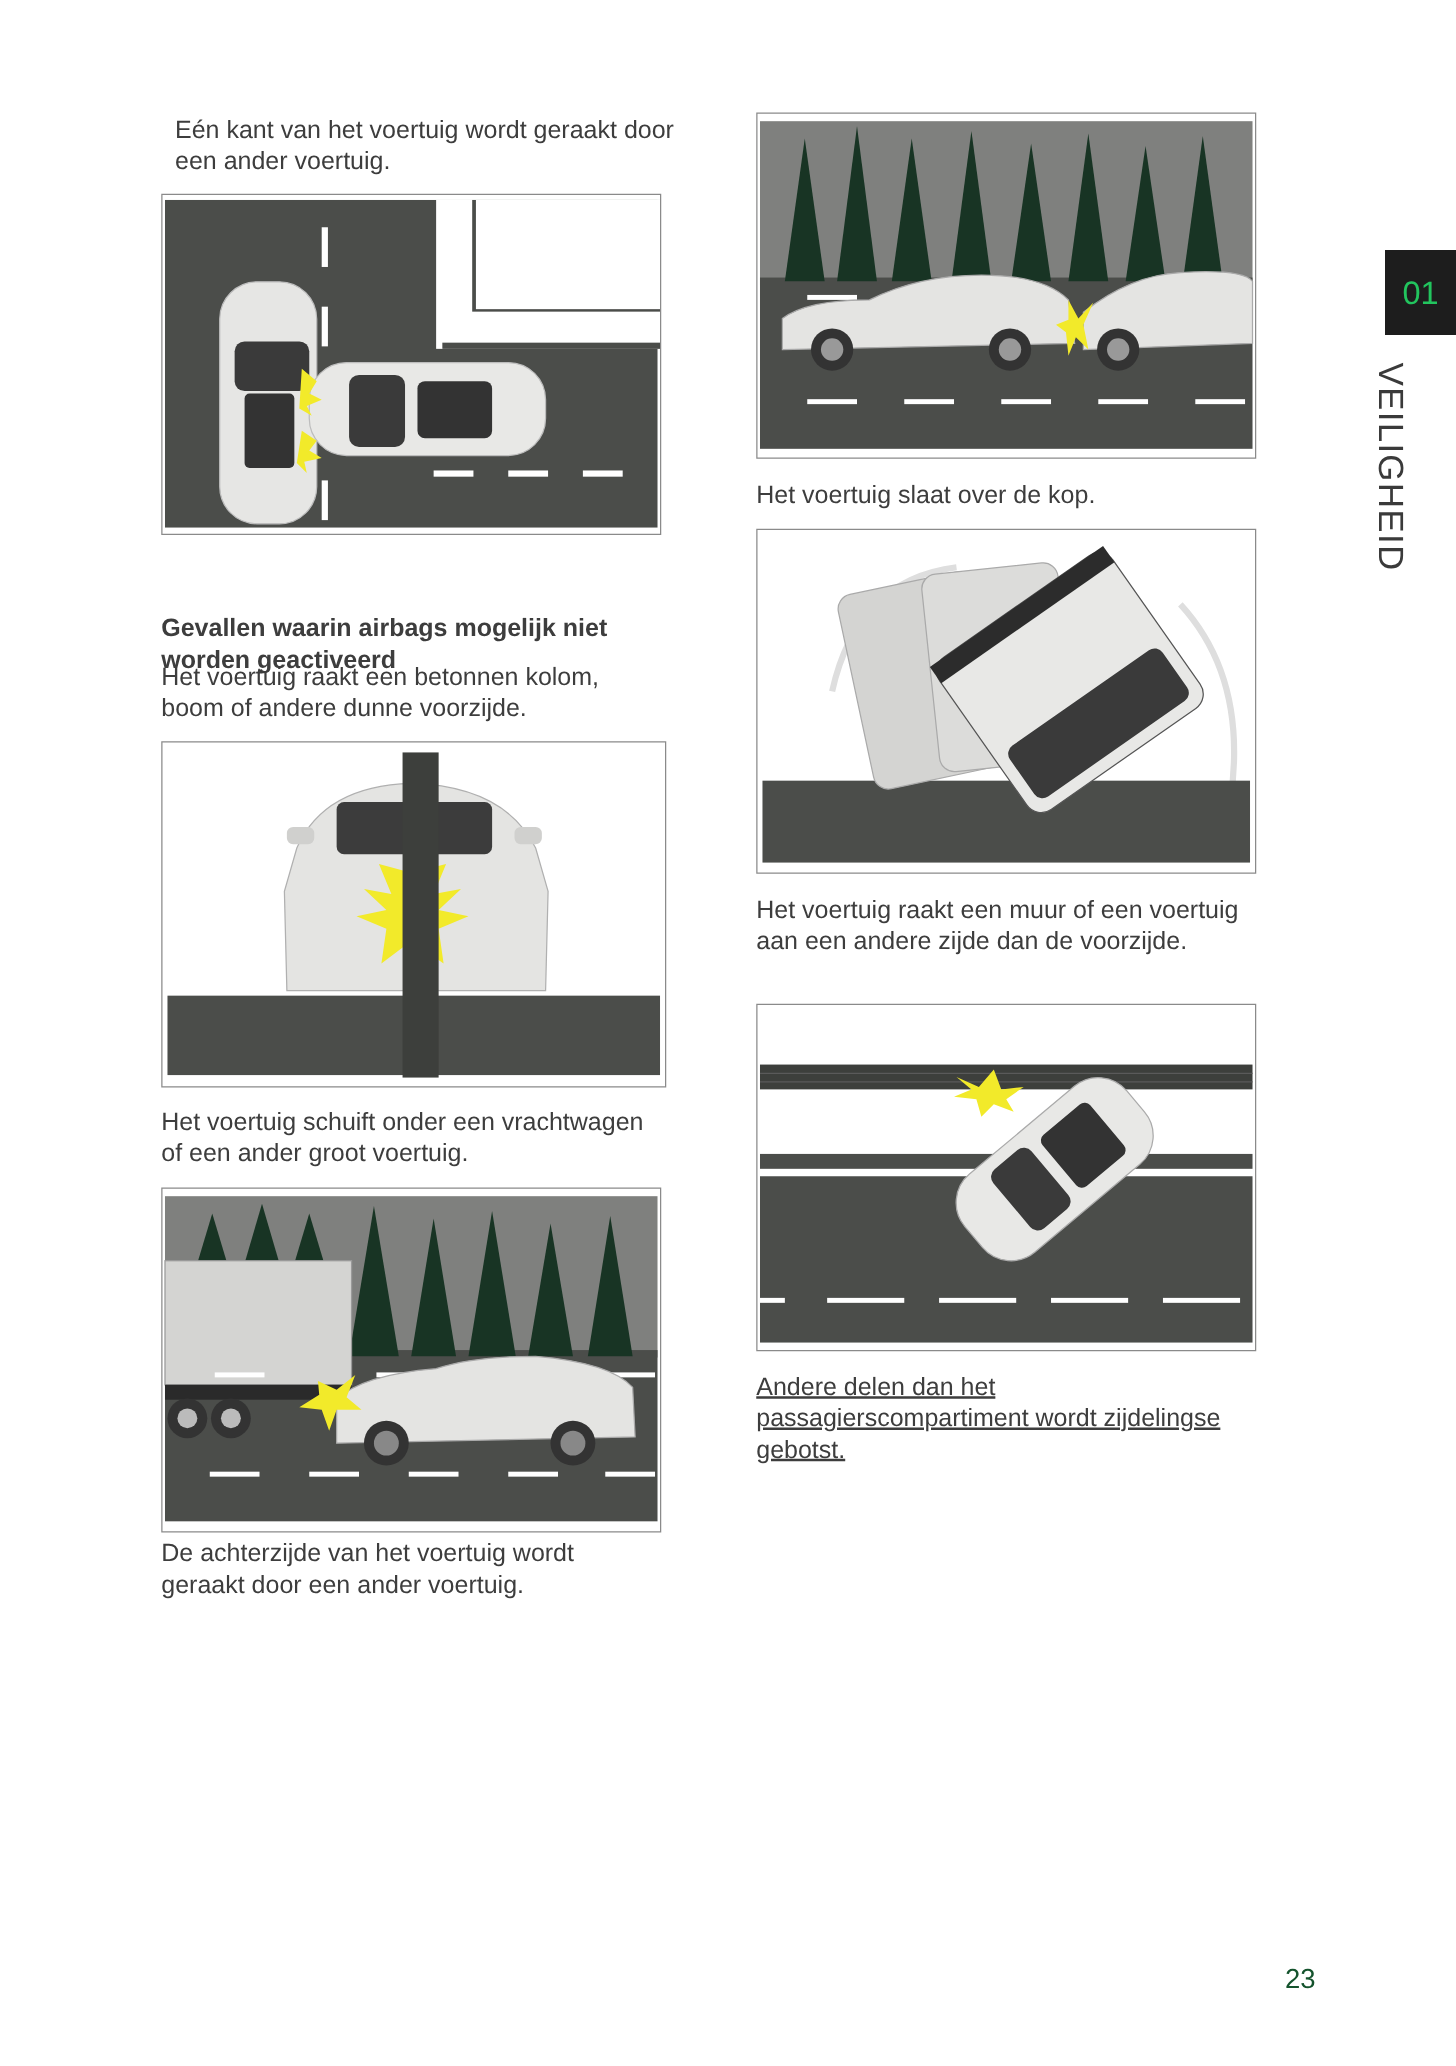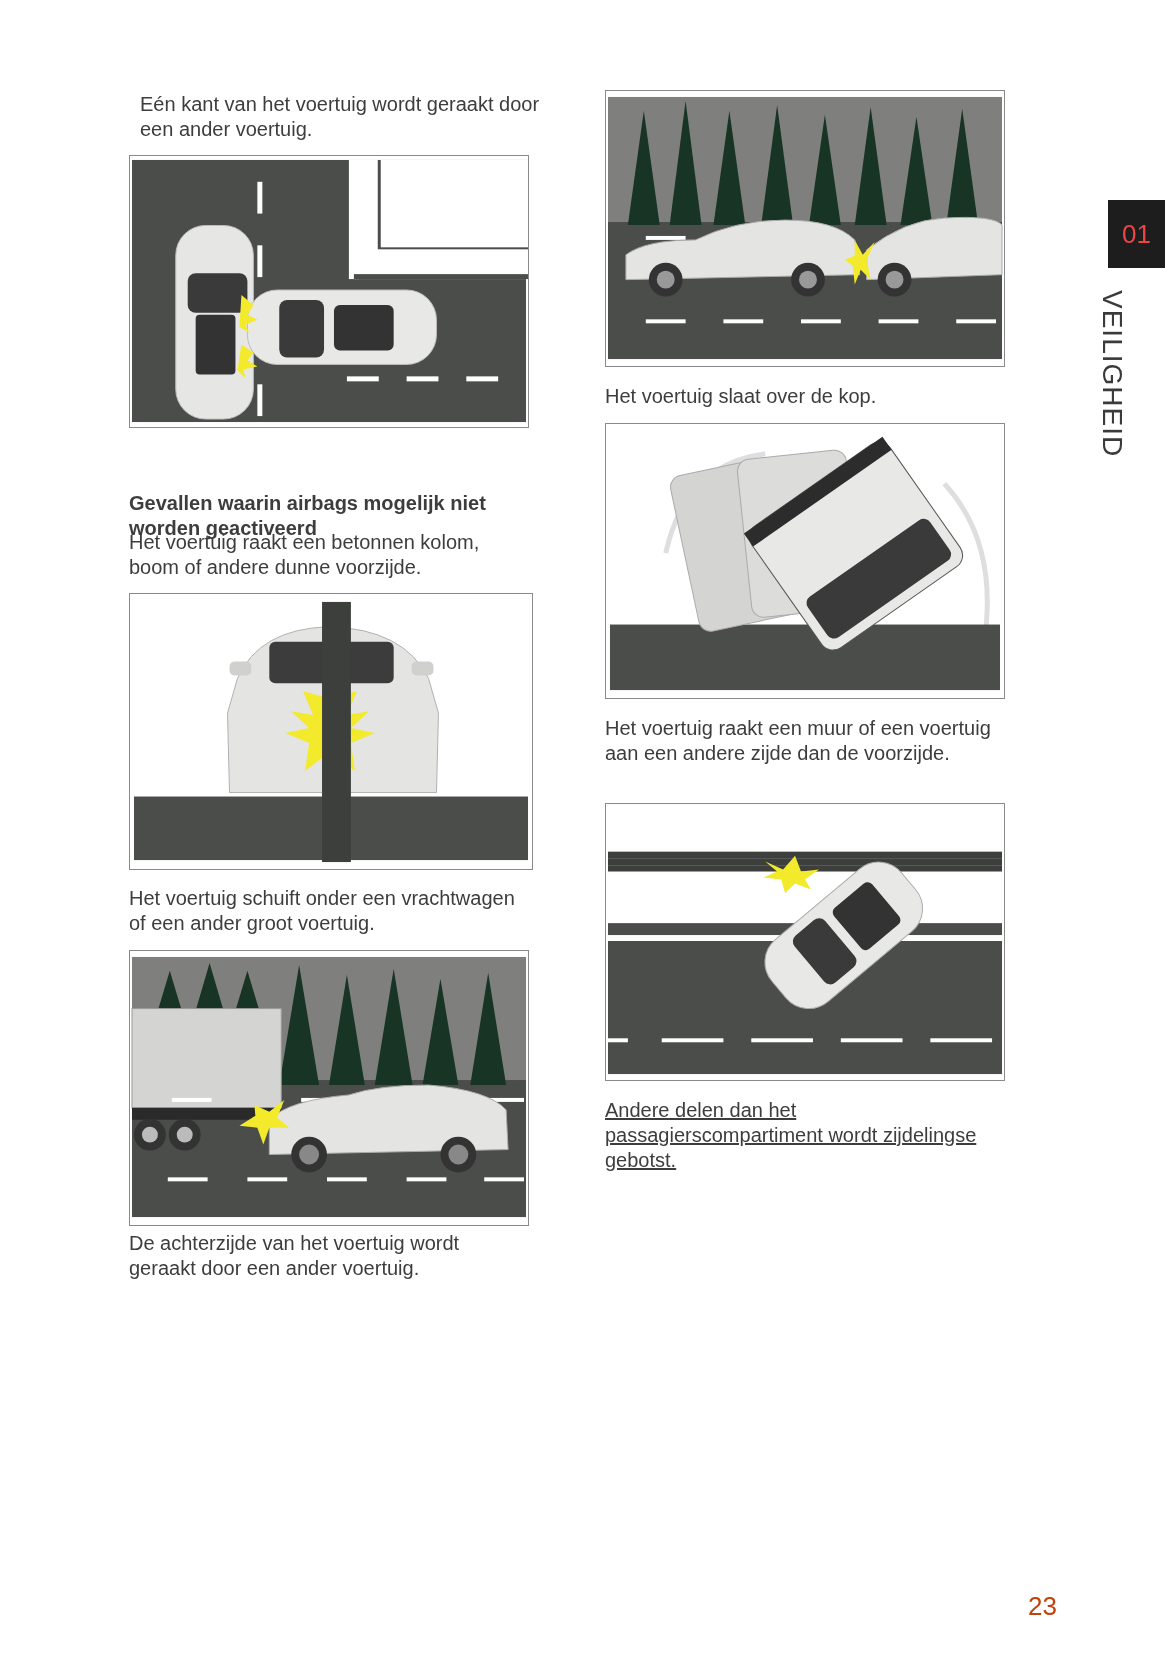--- a/index.html
+++ b/index.html
@@ -3,24 +3,24 @@
 <meta charset="utf-8">
 <style>
   html, body { margin:0; padding:0; background:#ffffff; }
   body { width:1165px; height:1653px; position:relative; overflow:hidden;
          font-family:"Liberation Sans", sans-serif; color:#3c3c3c; }
   .txt { position:absolute; font-size:20px; line-height:25px; color:#3d3d3d; margin:0; }
   .txt.bold { font-weight:bold; }
   .fig { position:absolute; border:1.5px solid #8a8a8a; background:#fff; box-sizing:border-box; overflow:hidden; }
   .fig svg { display:block; width:100%; height:100%; }
   .tab { position:absolute; left:1108px; top:200px; width:57px; height:68px; background:#1d1d1d;
-         color:#ef4444; font-size:26px; display:flex; align-items:center; justify-content:center; }
+         color:#22c55e; font-size:26px; display:flex; align-items:center; justify-content:center; }
   .section { position:absolute; left:1128px; top:290px; transform-origin:0 0; transform:rotate(90deg);
              font-size:28px; color:#3a3a3a; letter-spacing:1px; white-space:nowrap; }
-  .pagenum { position:absolute; left:1028px; top:1570px; font-size:26px; color:#c2410c;margin-top:21px; }
+  .pagenum { position:absolute; left:1028px; top:1570px; font-size:22px; color:#14532d; }
 </style>
 </head>
 <body>
 
 <div class="tab">
   <span>01</span>
 </div>
 <div class="section">VEILIGHEID</div>
 
 <p class="txt" style="left:129px; top:92px; width:400px;margin-left:11px;">Eén kant van het voertuig wordt geraakt door een ander voertuig.</p>

